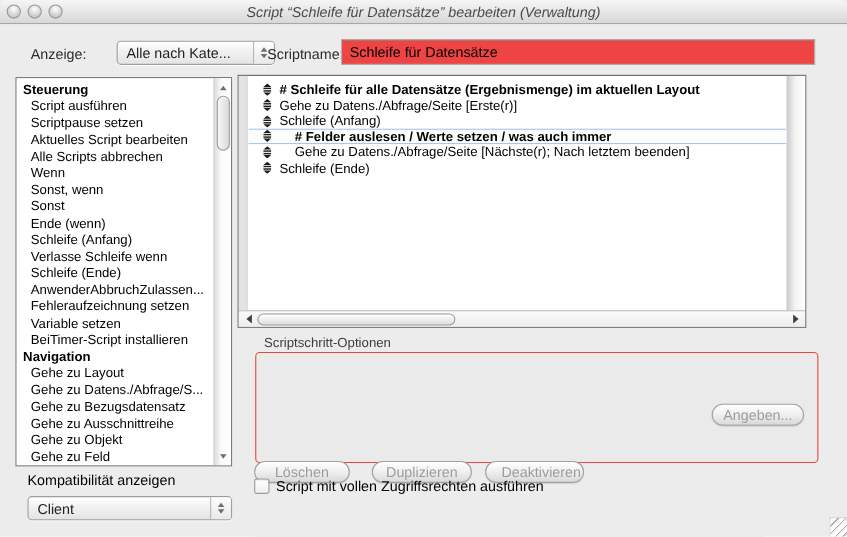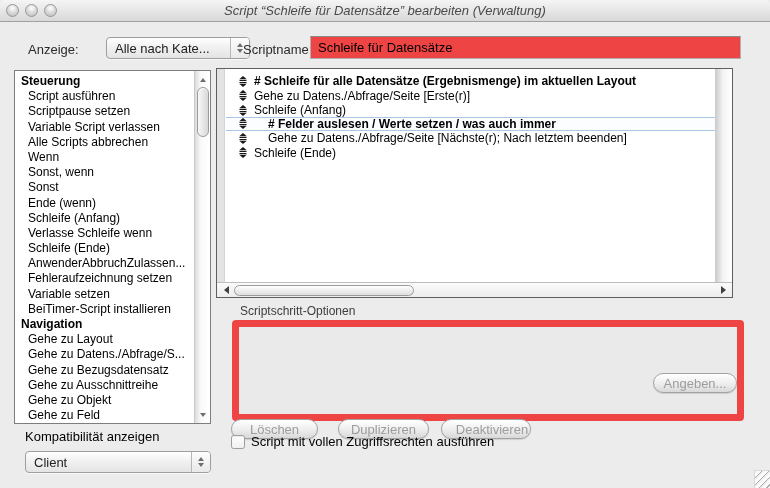--- a/index.html
+++ b/index.html
@@ -80,21 +80,21 @@
   .hsb-arrow { position:absolute; top:0; width:14px; height:100%; display:flex; align-items:center; justify-content:center; }
   .hsb-arrow.left { left:2px; } .hsb-arrow.right { right:2px; }
   .tri-left { width:0; height:0; border-top:4px solid transparent; border-bottom:4px solid transparent; border-right:5px solid #3f3f3f; }
   .tri-right { width:0; height:0; border-top:4px solid transparent; border-bottom:4px solid transparent; border-left:5px solid #3f3f3f; }
   .sb-thumb-h { position:absolute; left:17px; top:1.5px; width:180px; height:11px; border-radius:6px;
     background:linear-gradient(#ffffff,#dedede); border:1px solid #9a9a9a; box-shadow:inset 0 1px 0 #fff; }
 
   
   #options-label { position:absolute; left:240px; top:304px; font-size:12px; color:#3c3c3c; }
   .options-box { position:absolute; left:232px; top:320px; width:512px; height:101px;
-    border:7px solid #ef4444; border-radius:4px; background:#eaeaea; }
+    border:1px solid #ef4444; border-radius:4px; background:#eaeaea; }
   .btn { position:absolute; height:20px; border:1px solid #a2a2a2; border-radius:10px;
     background:linear-gradient(#ffffff,#efefef 50%,#d9d9d9); color:#9c9c9c;
     font-family:"Liberation Sans", sans-serif; font-size:13px; text-align:center;
     display:flex; align-items:center; justify-content:center;
     box-shadow:0 1px 1px rgba(0,0,0,.12); }
   #angeben-btn { left:414px; top:46px; width:84px; height:20px; }
 
   
   #loeschen-btn { left:231px; top:419px; width:87px; }
   #duplizieren-btn { left:338px; top:419px; width:91px; }
@@ -137,21 +137,21 @@
   </div>
 
   <span class="lbl" id="scriptname-label">Scriptname:</span>
   <input id="scriptname-input" value="Schleife für Datensätze" style="">
 
   <div class="list-box">
     <div class="list-items" id="list-items">
         <div class="list-item bold">Steuerung</div>
         <div class="list-item">Script ausführen</div>
         <div class="list-item">Scriptpause setzen</div>
-        <div class="list-item">Variable Script verlassen</div>
+        <div class="list-item">Aktuelles Script bearbeiten</div>
         <div class="list-item">Alle Scripts abbrechen</div>
         <div class="list-item">Wenn</div>
         <div class="list-item">Sonst, wenn</div>
         <div class="list-item">Sonst</div>
         <div class="list-item">Ende (wenn)</div>
         <div class="list-item">Schleife (Anfang)</div>
         <div class="list-item">Verlasse Schleife wenn</div>
         <div class="list-item">Schleife (Ende)</div>
         <div class="list-item">AnwenderAbbruchZulassen...</div>
         <div class="list-item">Fehleraufzeichnung setzen</div>

